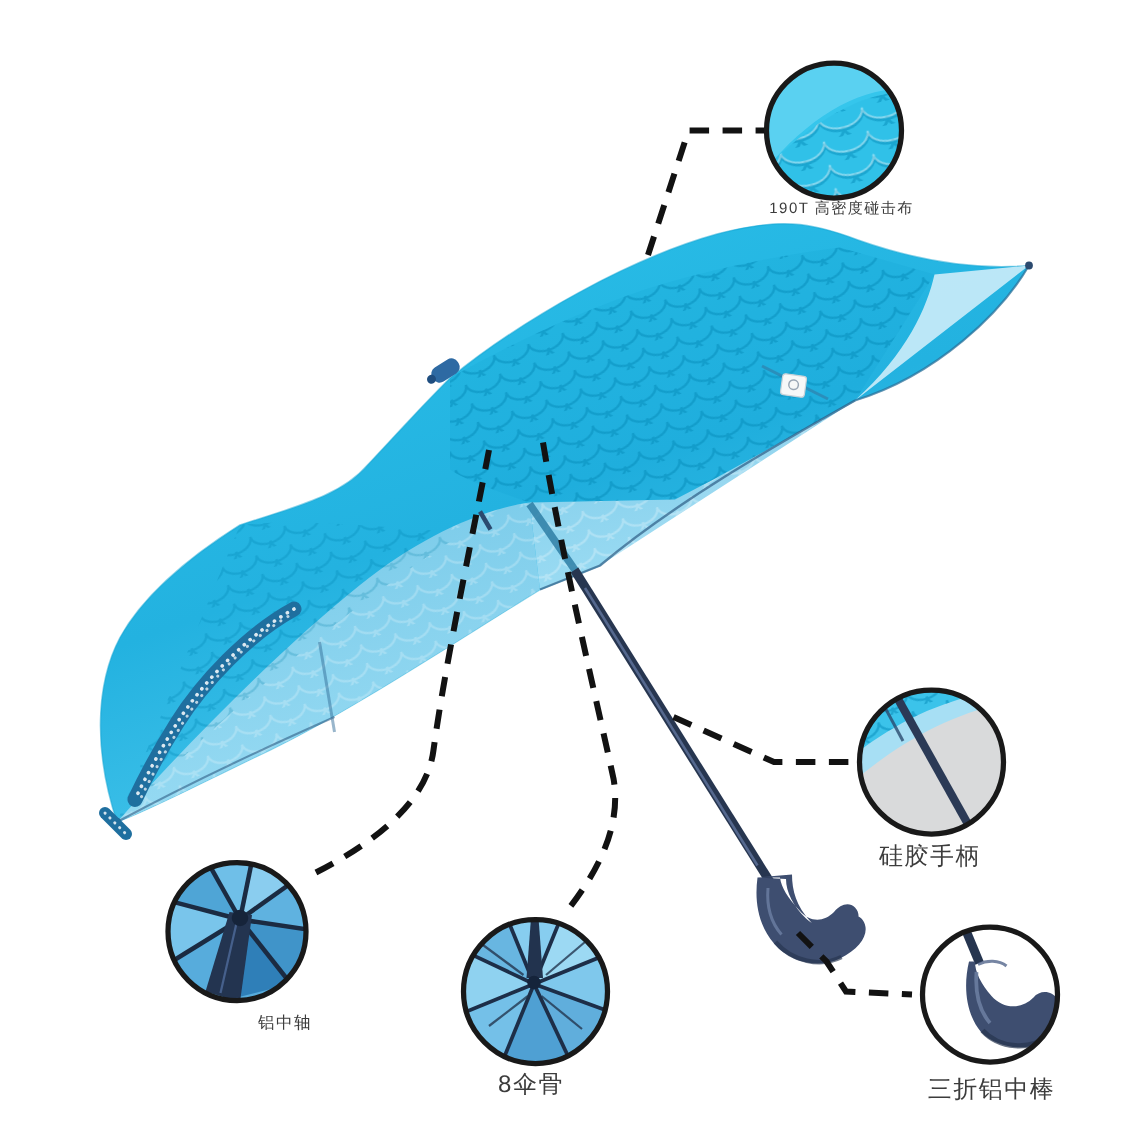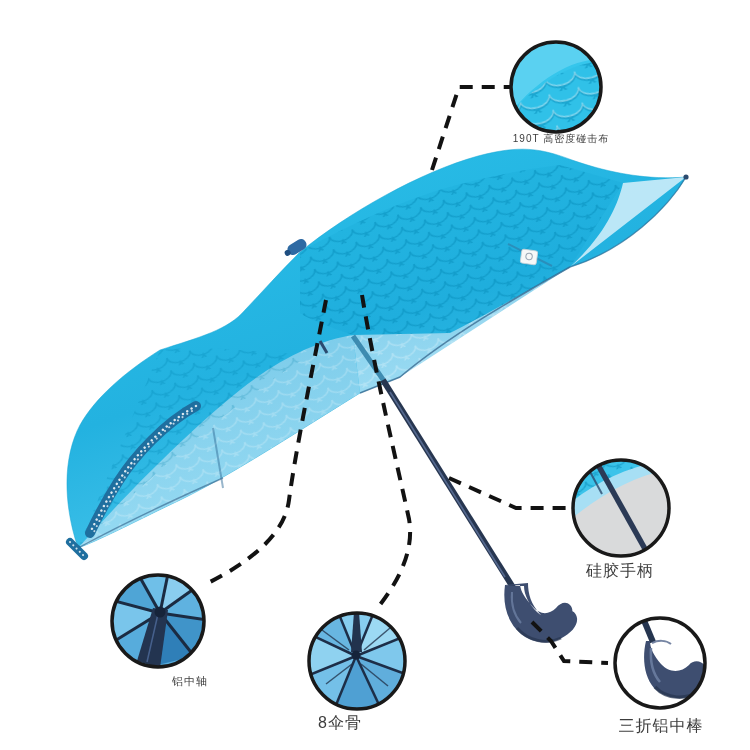--- a/index.html
+++ b/index.html
@@ -15,21 +15,21 @@
   }
   .illustration{position:absolute;left:0;top:0;}
   .callout-label{
     position:absolute;transform:translateX(-50%);
     font-size:16px;letter-spacing:1px;white-space:nowrap;
     color:var(--label-gray,#3c3c3c);
   }
   .lbl-fabric{left:561px;top:132px;font-size:10px;}
   .lbl-shaft{left:620px;top:561px;}
   .lbl-pole{left:163px;top:674px;font-size:11px;margin-left:27px;}
-  .lbl-ribs{left:340px;top:713px;text-align:center;}
+  .lbl-ribs{left:354px;top:713px;text-align:center;}
   .lbl-handle{left:661px;top:716px;}
 </style>
 </head>
 <body>
 
 <div class="stage">
 
 
   <svg class="illustration" width="750" height="750" viewBox="0 0 750 750">
     <defs>

